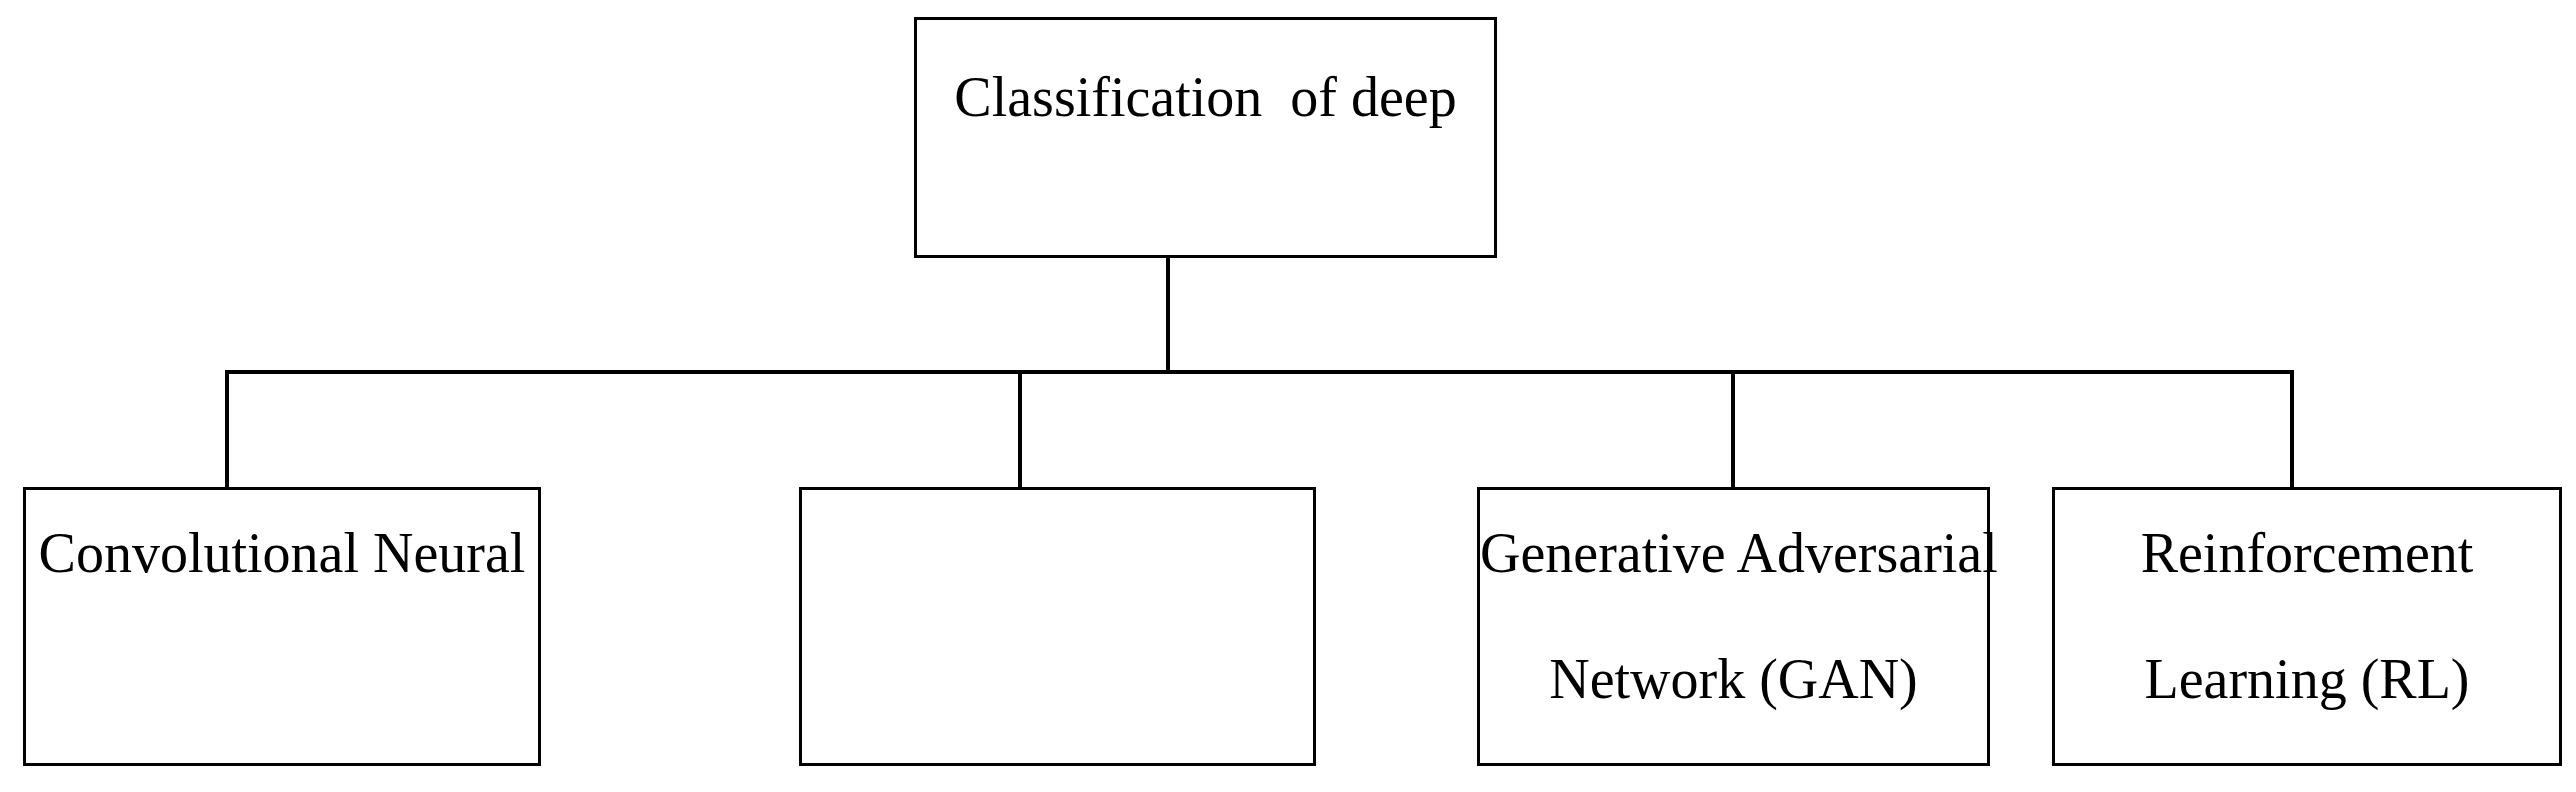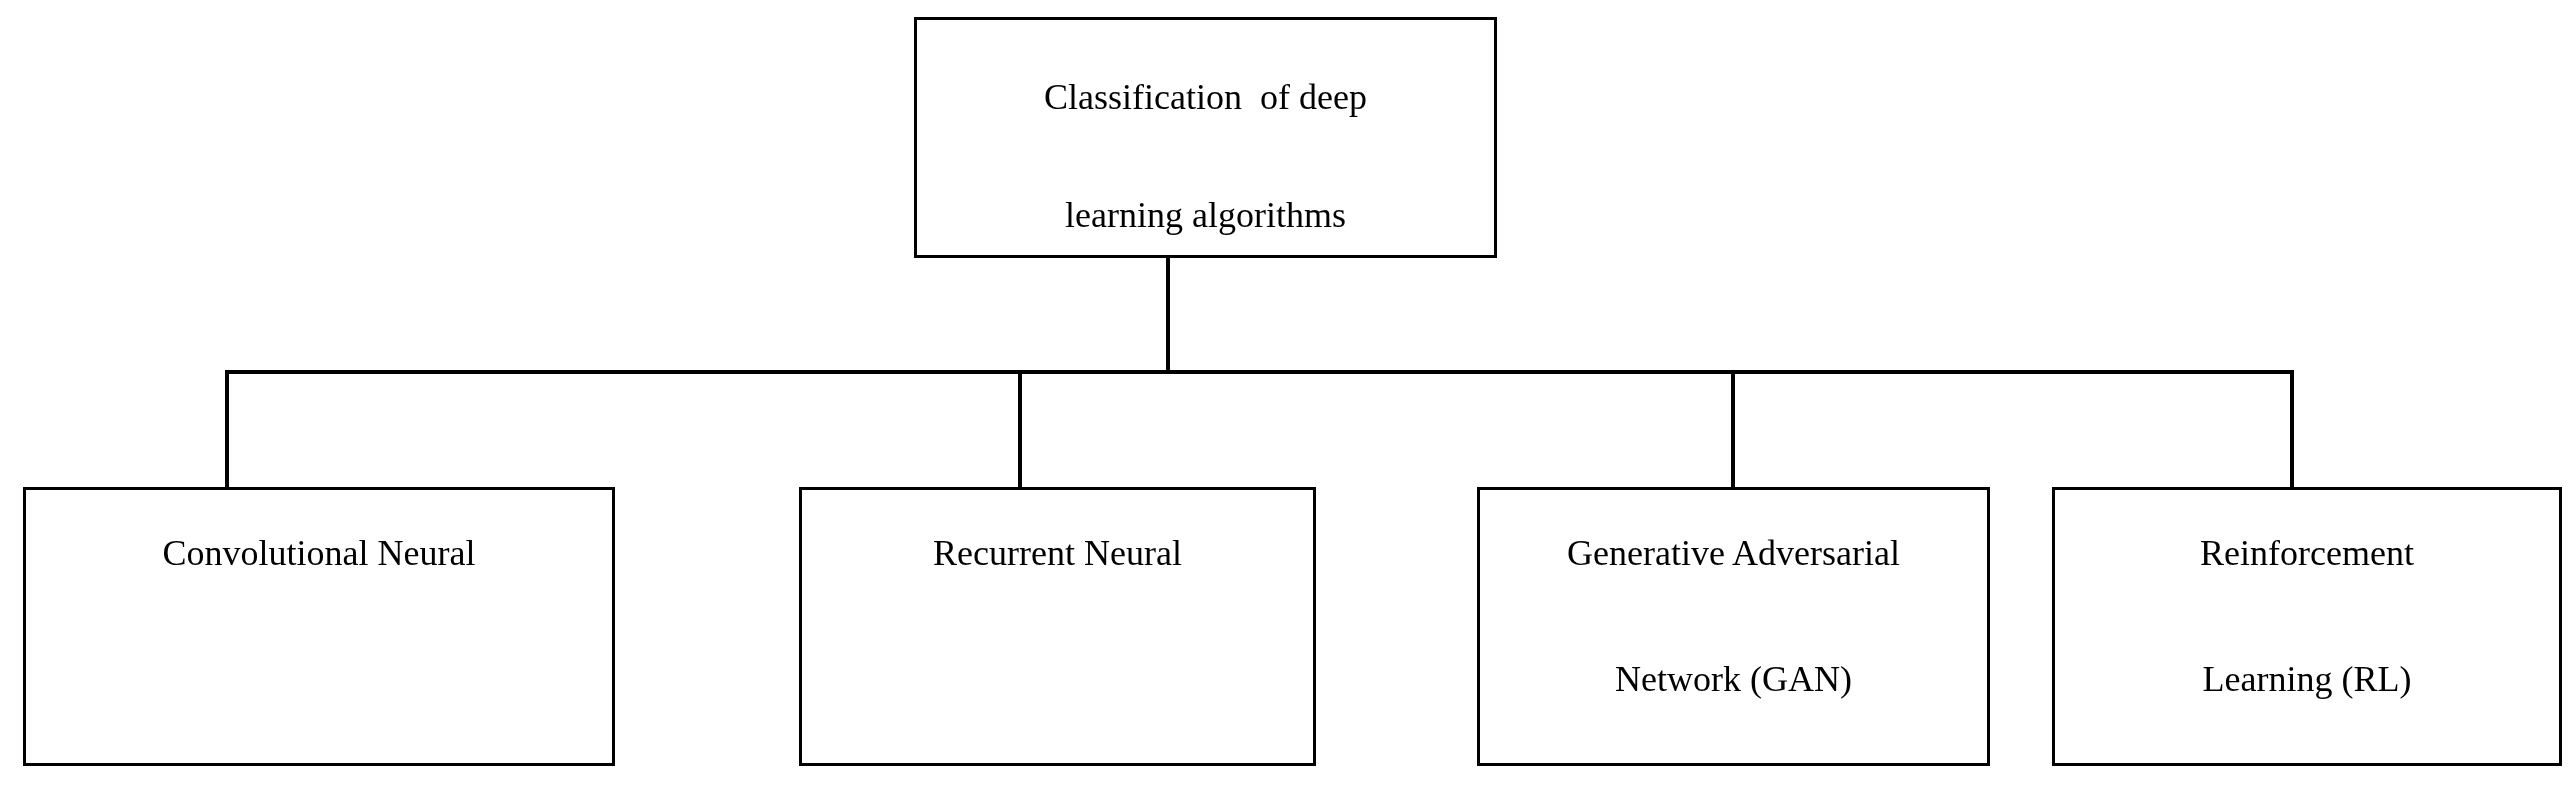--- a/index.html
+++ b/index.html
@@ -19,57 +19,55 @@
   .node {
     position: absolute;
     border: 3.9px solid #000000;
     box-sizing: border-box;
     background: #ffffff;
     text-align: center;
   }
   .txt {
     display: block;
     white-space: pre;
-    font-size: 36px;
+    font-size: 56px;
     line-height: 126px;
   }
   .root-node {
     padding-top: 17.3px;
   }
   .root-node .txt {
     line-height: 118px;
   }
   .conn {
     position: absolute;
     background: #000000;
   }
 </style>
 </head>
 <body>
 
 <div class="canvas">
 
   <div class="node root-node" style="left:914px; top:17.3px; width:583px; height:241px;">
     <span class="txt">Classification  of deep</span>
-    <span class="txt">learning algorithms</span>
   </div>
 
   <div class="conn" style="left:1166px; top:258px; width:3.9px; height:113px;"></div>
   <div class="conn" style="left:225px; top:370px; width:2069px; height:3.9px;"></div>
   <div class="conn" style="left:225px; top:370px; width:3.9px; height:118px;"></div>
   <div class="conn" style="left:1018px; top:370px; width:3.9px; height:118px;"></div>
   <div class="conn" style="left:1731px; top:370px; width:3.9px; height:118px;"></div>
   <div class="conn" style="left:2290px; top:370px; width:3.9px; height:118px;"></div>
 
-  <div class="node" style="left:23px; top:487px; width:592px; height:279px;">
+  <div class="node" style="left:23px; top:487px; width:518px; height:279px;">
     <span class="txt">Convolutional Neural</span>
   </div>
 
   <div class="node" style="left:799px; top:487px; width:517px; height:279px;">
-    <span class="txt">Recurrent Neural</span>
   </div>
 
   <div class="node" style="left:2052px; top:487px; width:510px; height:279px;">
     <span class="txt">Reinforcement</span>
     <span class="txt">Learning (RL)</span>
   </div>
 
   <div class="node" style="left:1477px; top:487px; width:513px; height:279px;">
     <span class="txt">Generative Adversarial</span>
     <span class="txt">Network (GAN)</span>

